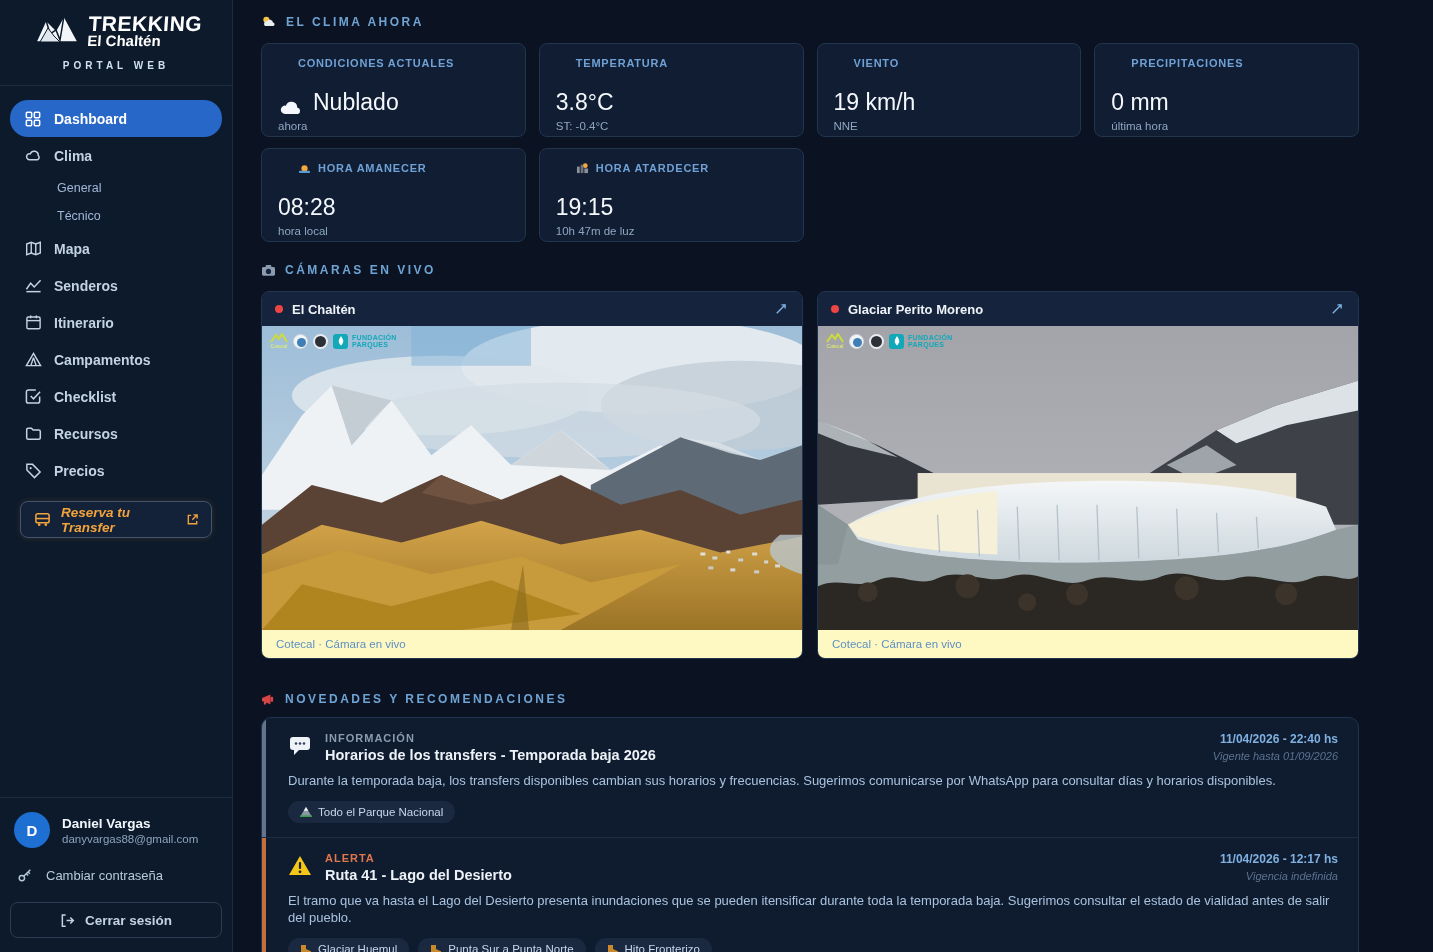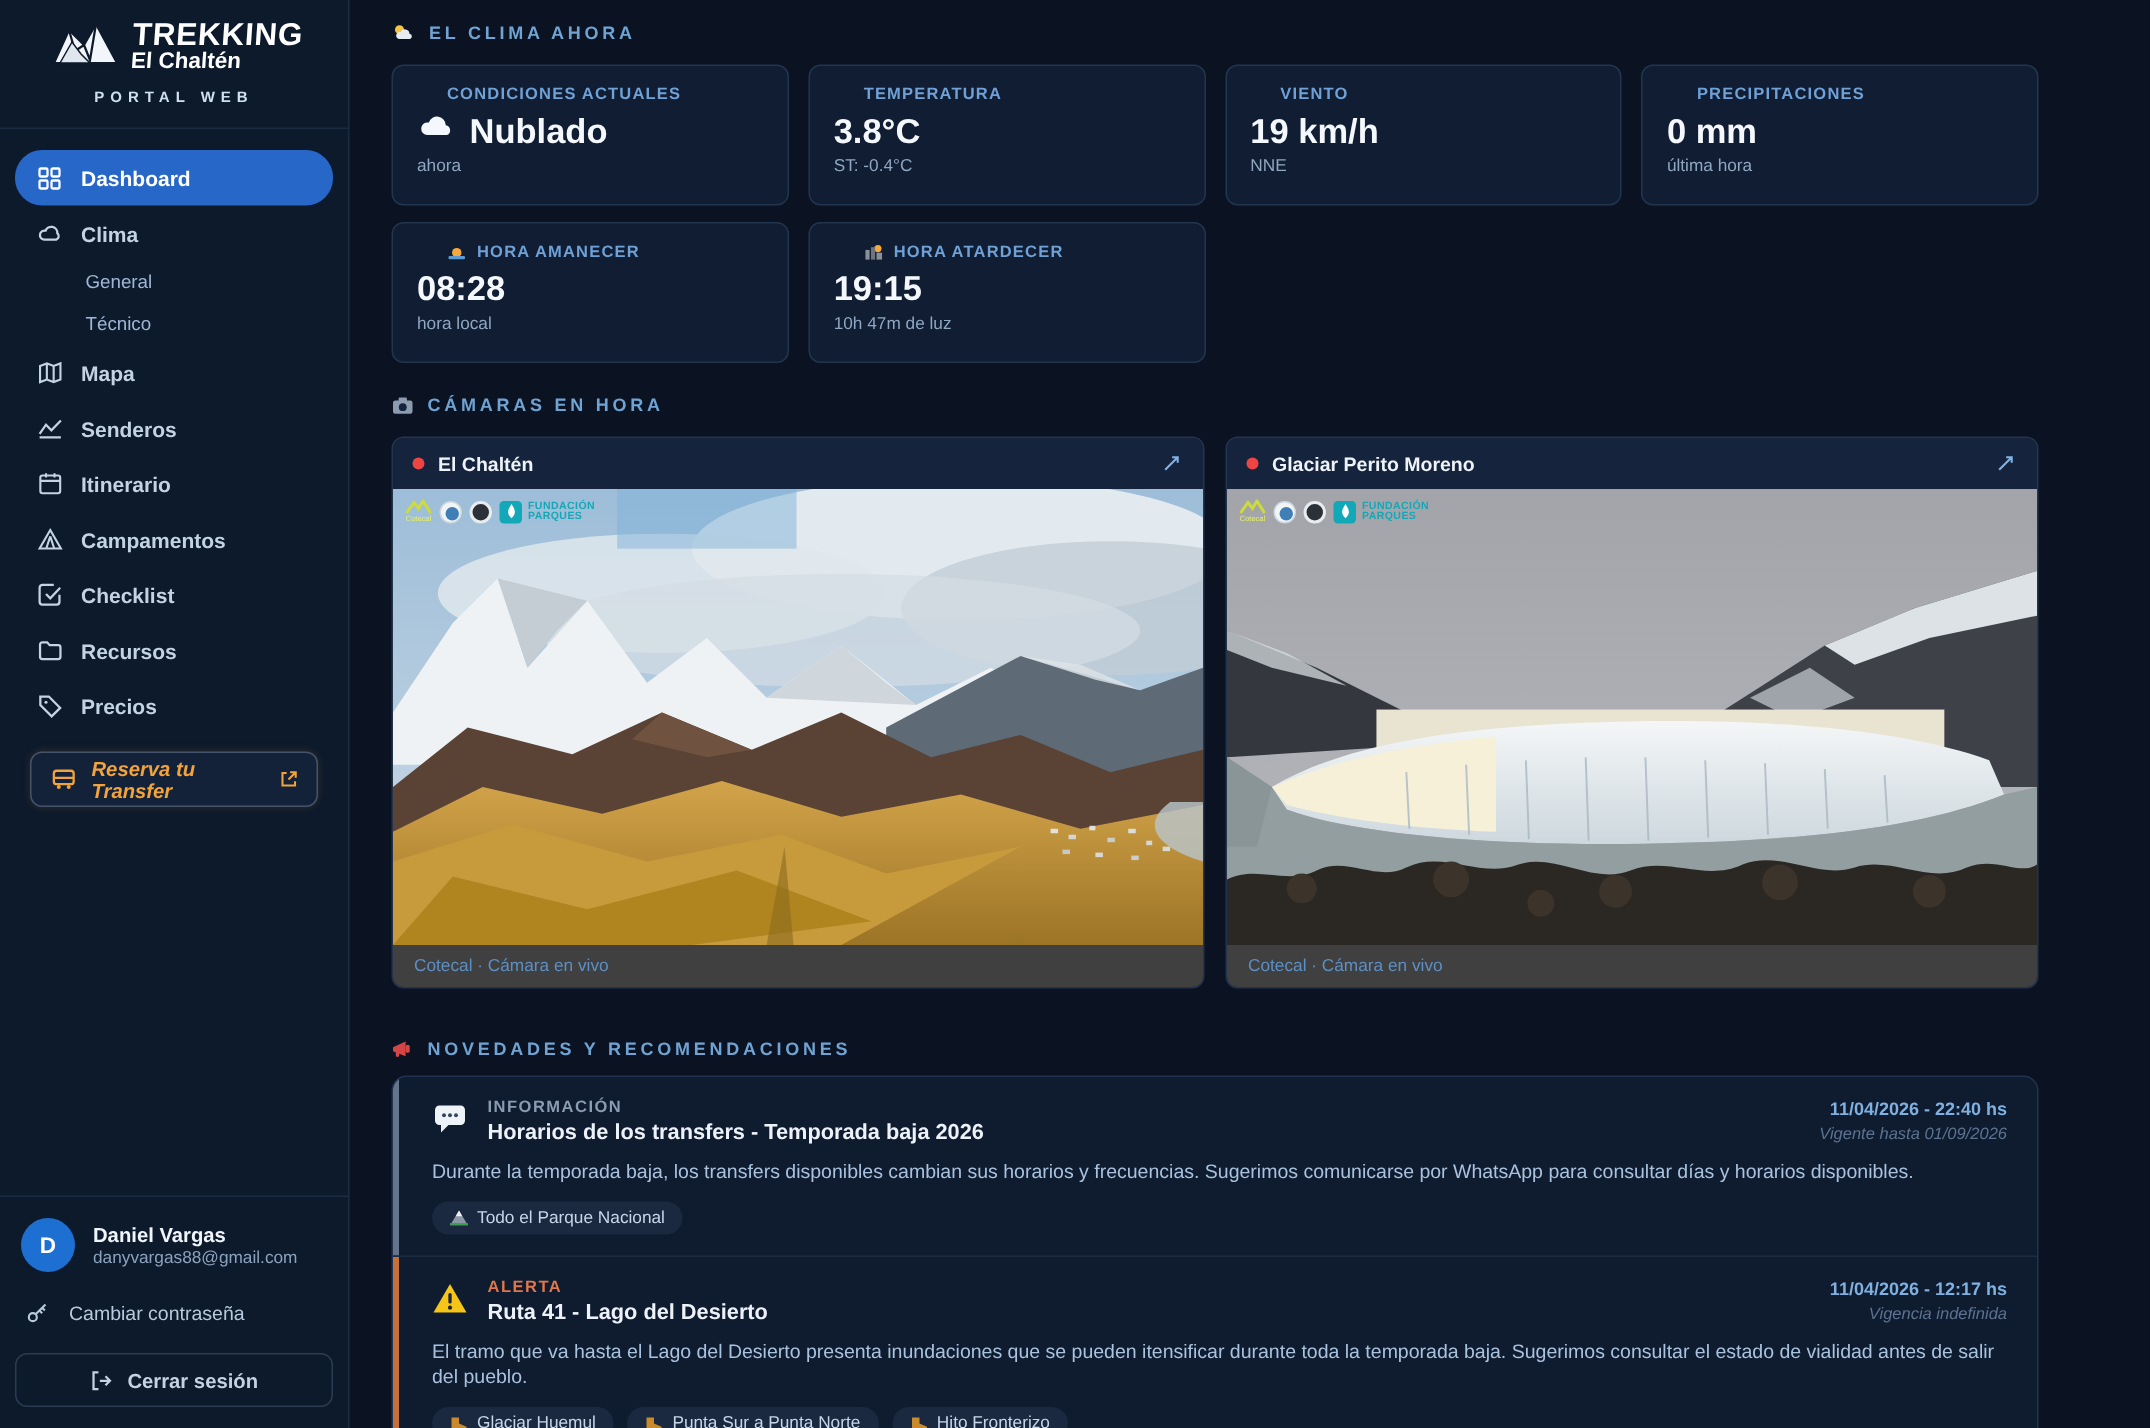--- a/index.html
+++ b/index.html
@@ -55,21 +55,21 @@
   .main { position:absolute; left:233px; top:0; width:1200px; height:952px; padding:12px 0 0 28px; }
   .content { width:1098px; }
   .section-header { display:flex; align-items:center; gap:9px; height:20px;
     color:#6fa3d3; font-size:12px; font-weight:700; letter-spacing:2.5px; }
   .cards-grid { display:grid; grid-template-columns:repeat(4, 1fr); gap:13px; margin-top:11px; }
   .wcard {
     height:94px; background:#101d33; border:1px solid #22354f; border-radius:8px;
     padding:13px 16px;
   }
   .wcard-label { display:flex; align-items:center; gap:7px; font-size:11px; font-weight:700; letter-spacing:.8px; color:#6fa1d6;margin-left:20px; }
-  .wcard-value { display:flex; align-items:flex-start; gap:9px; font-size:23px; font-weight:700; color:#f4f8fc; margin-top:5px; }
+  .wcard-value { display:flex; align-items:flex-end; gap:9px; font-size:23px; font-weight:400; color:#f4f8fc; margin-top:20px; }
   .wcard-sub { font-size:11.5px; color:#8fa7c0; margin-top:4px; }
   
   .cam-header { margin-top:18px; }
   .cam-grid { display:grid; grid-template-columns:1fr 1fr; gap:14px; margin-top:11px; }
   .cam-card { height:368px; background:#101d33; border:1px solid #22354f; border-radius:8px; overflow:hidden; display:flex; flex-direction:column; }
   .cam-head { height:34px; background:#15243c; display:flex; align-items:center; gap:9px; padding:0 13px; }
   .live-dot { width:8px; height:8px; border-radius:50%; background:#ef4444; }
   .cam-title { font-size:13px; font-weight:700; color:#eef3f9; flex:1; }
   .expand-btn { width:18px; height:18px; display:flex; align-items:center; justify-content:center; cursor:pointer; }
   .cam-img { position:relative; flex:1; overflow:hidden; }
@@ -77,21 +77,21 @@
   .cam-logos { position:absolute; left:8px; top:7px; display:flex; align-items:center; gap:5px; }
   .logo-chip-cotecal { display:flex; flex-direction:column; align-items:center; line-height:1; }
   .cotecal-txt { font-size:5px; color:#e8f06a; margin-top:1px; }
   .circ-logo { width:15px; height:15px; border-radius:50%; }
   .circ-globe { background:#f2f5f7; border:1px solid #cfd8df; position:relative; overflow:hidden; }
   .circ-globe::after { content:""; position:absolute; left:3px; top:3px; width:9px; height:9px; border-radius:50%; background:#3f7fb5; }
   .circ-park { background:#2c3138; border:2px solid #e8ecef; }
   .fund-chip { display:flex; align-items:center; gap:4px; }
   .fund-sq { width:15px; height:15px; border-radius:3px; background:#13a8b8; display:flex; align-items:center; justify-content:center; }
   .fund-txt { font-size:7px; font-weight:800; color:#13a8b8; line-height:1.05; letter-spacing:.3px; }
-  .cam-caption { height:28px; display:flex; align-items:center; padding:0 14px; font-size:11.5px; color:#5d8fc4; background:#404040; }
+  .cam-caption { height:28px; display:flex; align-items:center; padding:0 14px; font-size:11.5px; color:#5d8fc4; background:#fef9c3; }
   
   .news-header { margin-top:30px; }
   .news-card { margin-top:8px; background:#0f1c30; border:1px solid #203350; border-radius:10px; overflow:hidden; }
   .news-item { padding:14px 20px 14px 22px; border-left:4px solid #64748b; }
   .news-item.alert { border-left-color:#c4703a; }
   .news-divider { height:1px; background:#1c2c45; }
   .ni-head { display:flex; align-items:flex-start; gap:13px; }
   .ni-icon { width:24px; height:24px; flex:0 0 24px; display:flex; align-items:center; justify-content:center; margin-top:2px; }
   .ni-titles { flex:1; }
   .ni-kind { font-size:11px; font-weight:700; letter-spacing:1px; color:#8b9bb0; }
@@ -341,21 +341,21 @@
   </div>
 
   <div class="section-header cam-header">
     <span>
       <svg width="15" height="13" viewBox="0 0 16 14">
         <rect x="1" y="3.2" width="14" height="9.5" rx="1.6" fill="#8b9bb0"></rect>
         <rect x="5" y="1" width="6" height="3" rx="1" fill="#8b9bb0"></rect>
         <circle cx="8" cy="8" r="2.8" fill="#15243c"></circle>
       </svg>
     </span>
-    <span>CÁMARAS EN HORA</span>
+    <span>CÁMARAS EN VIVO</span>
   </div>
 
   <div class="cam-grid">
 
     <div class="cam-card">
       <div class="cam-head">
         <span class="live-dot"></span>
         <span class="cam-title">El Chaltén</span>
         <span class="expand-btn">
           <svg width="13" height="13" viewBox="0 0 14 14" fill="none" stroke="#7fb3e8" stroke-width="1.5">

